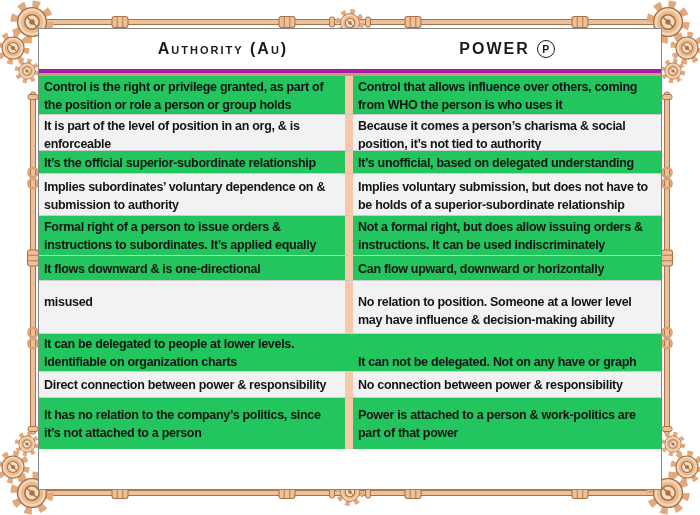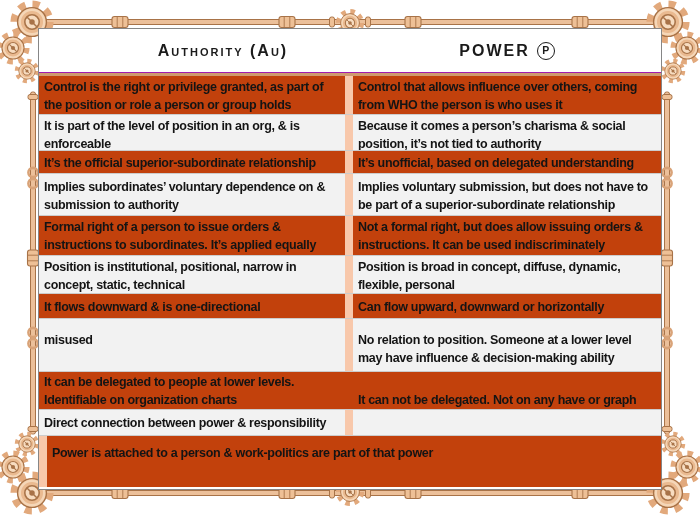--- a/index.html
+++ b/index.html
@@ -3,35 +3,35 @@
 <meta charset="utf-8">
 <style>
   html,body{margin:0;padding:0;background:#ffffff;}
   body{width:700px;height:515px;position:relative;overflow:hidden;
        font-family:"Liberation Sans","DejaVu Sans",sans-serif;}
   .stage{position:absolute;inset:0;width:700px;height:515px;}
   .frame-svg{position:absolute;inset:0;pointer-events:none;}
 
   .tbl{position:absolute;left:38px;top:28px;width:624px;height:462px;
        box-sizing:border-box;border:1.5px solid #868686;background:#ffffff;}
-  .thead{height:44px;display:flex;align-items:center;border-bottom:1px solid #a21caf;box-sizing:border-box;}
+  .thead{height:44px;display:flex;align-items:center;border-bottom:4px solid #a21caf;box-sizing:border-box;}
   .th{font-weight:bold;font-size:16px;letter-spacing:2px;color:#1b1b1b;
       display:flex;align-items:center;justify-content:center;}
   .th-auth{width:314px;font-variant:small-caps;}
   .th-auth span{transform:translateX(27px);}
   .th-pow{flex:1;}
   .circp{display:inline-flex;width:16px;height:16px;border:1.6px solid #1b1b1b;border-radius:50%;
          align-items:center;justify-content:center;margin-left:7px;letter-spacing:0;}
   .circp i{font-style:normal;font-weight:bold;font-size:10.5px;line-height:1;}
   .rule{height:3px;background:var(--rulecol,#cf9a6f);}
 
   .rows{display:block;}
-  .row{display:flex;box-sizing:border-box;border-top:1px solid #cccccc;background:#c2410c;}
+  .row{display:flex;box-sizing:border-box;border-top:1px solid #cccccc;background:#22c55e;}
   .row:first-child{border-top:none;}
-  .row.alt{background:var(--altrow,#f2f2f2);}
+  .row.alt{background:var(--altrow,#f2f2f2);justify-content:space-between;}
   .cell{box-sizing:border-box;overflow:hidden;color:#141414;
         font-weight:bold;font-size:12.5px;line-height:18px;letter-spacing:-0.3px;
         padding:2px 6px 0 5px;}
   .cell.left{width:306px;}
   .vdiv{width:8px;background:var(--divider,#f8c8ab);}
   .cell.right{flex:1;}
   .clipped{white-space:nowrap;}
 </style>
 </head>
 <body>
@@ -151,39 +151,30 @@
     <div class="cell right" style="padding-top: 3px;">
       <div class="cell-text">It’s unofficial, based on delegated understanding</div>
     </div>
   </div>
         <div class="row alt" style="height: 42px;">
     <div class="cell left" style="padding-top: 4px;">
       <div class="cell-text">Implies subordinates’ voluntary dependence on &amp; submission to authority</div>
     </div>
     <div class="vdiv"></div>
     <div class="cell right" style="padding-top: 4px;">
-      <div class="cell-text">Implies voluntary submission, but does not have to be part of a superior-subordinate relationship</div>
+      <div class="cell-text">Implies voluntary submission, but does not have to be holds of a superior-subordinate relationship</div>
     </div>
   </div>
         <div class="row" style="height: 40px;">
     <div class="cell left" style="padding-top: 2px;">
       <div class="cell-text">Formal right of a person to issue orders &amp; instructions to subordinates. It’s applied equally</div>
     </div>
     <div class="vdiv"></div>
     <div class="cell right" style="padding-top: 2px;">
       <div class="cell-text">Not a formal right, but does allow issuing orders &amp; instructions. It can be used indiscriminately</div>
-    </div>
-  </div>
-        <div class="row alt" style="height: 38px;">
-    <div class="cell left" style="padding-top: 2px;">
-      <div class="cell-text">Position is institutional, positional, narrow in concept, static, technical</div>
-    </div>
-    <div class="vdiv"></div>
-    <div class="cell right" style="padding-top: 2px;">
-      <div class="cell-text">Position is broad in concept, diffuse, dynamic, flexible, personal</div>
     </div>
   </div>
         <div class="row" style="height: 25px;">
     <div class="cell left" style="padding-top: 4px;">
       <div class="cell-text">It flows downward &amp; is one-directional</div>
     </div>
     <div class="vdiv"></div>
     <div class="cell right" style="padding-top: 4px;">
       <div class="cell-text">Can flow upward, downward or horizontally</div>
     </div>
@@ -204,22 +195,28 @@
     <div class="vdiv"></div>
     <div class="cell right" style="padding-top: 2px;">
       <div class="cell-text">It can not be delegated. Not on any have or graph</div>
     </div>
   </div>
         <div class="row alt" style="height: 26px;">
     <div class="cell left" style="padding-top: 4px;">
       <div class="cell-text">Direct connection between power &amp; responsibility</div>
     </div>
     <div class="vdiv"></div>
+    <div class="cell right" style="padding-top: 4px;">
+      <div class="cell-text">No connection between power &amp; responsibility</div>
+    </div>
   </div>
         <div class="row" style="height: 52px;">
+    <div class="cell left" style="padding-top: 8px;">
+      <div class="cell-text">It has no relation to the company’s politics, since it’s not attached to a person</div>
+    </div>
     <div class="vdiv"></div>
     <div class="cell right" style="padding-top: 8px;">
       <div class="cell-text">Power is attached to a person &amp; work-politics are part of that power</div>
     </div>
   </div>
       </div>
   </div>
 </div>
 
 </body></html>

